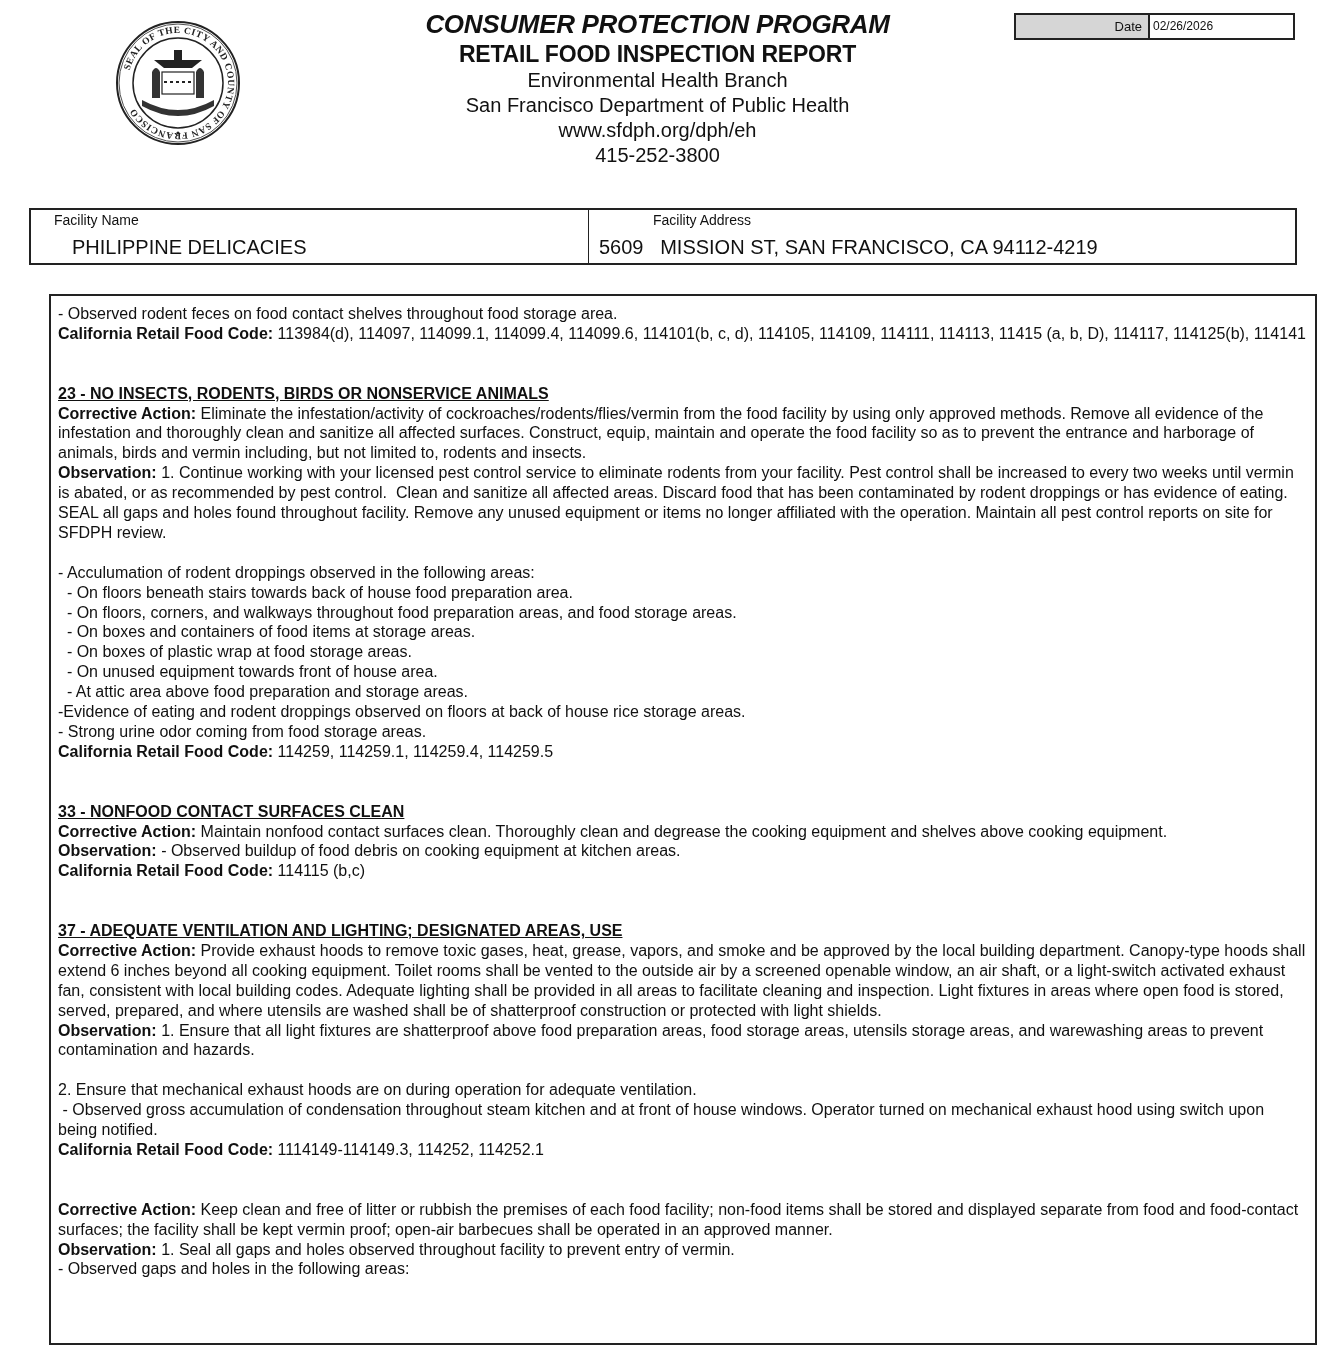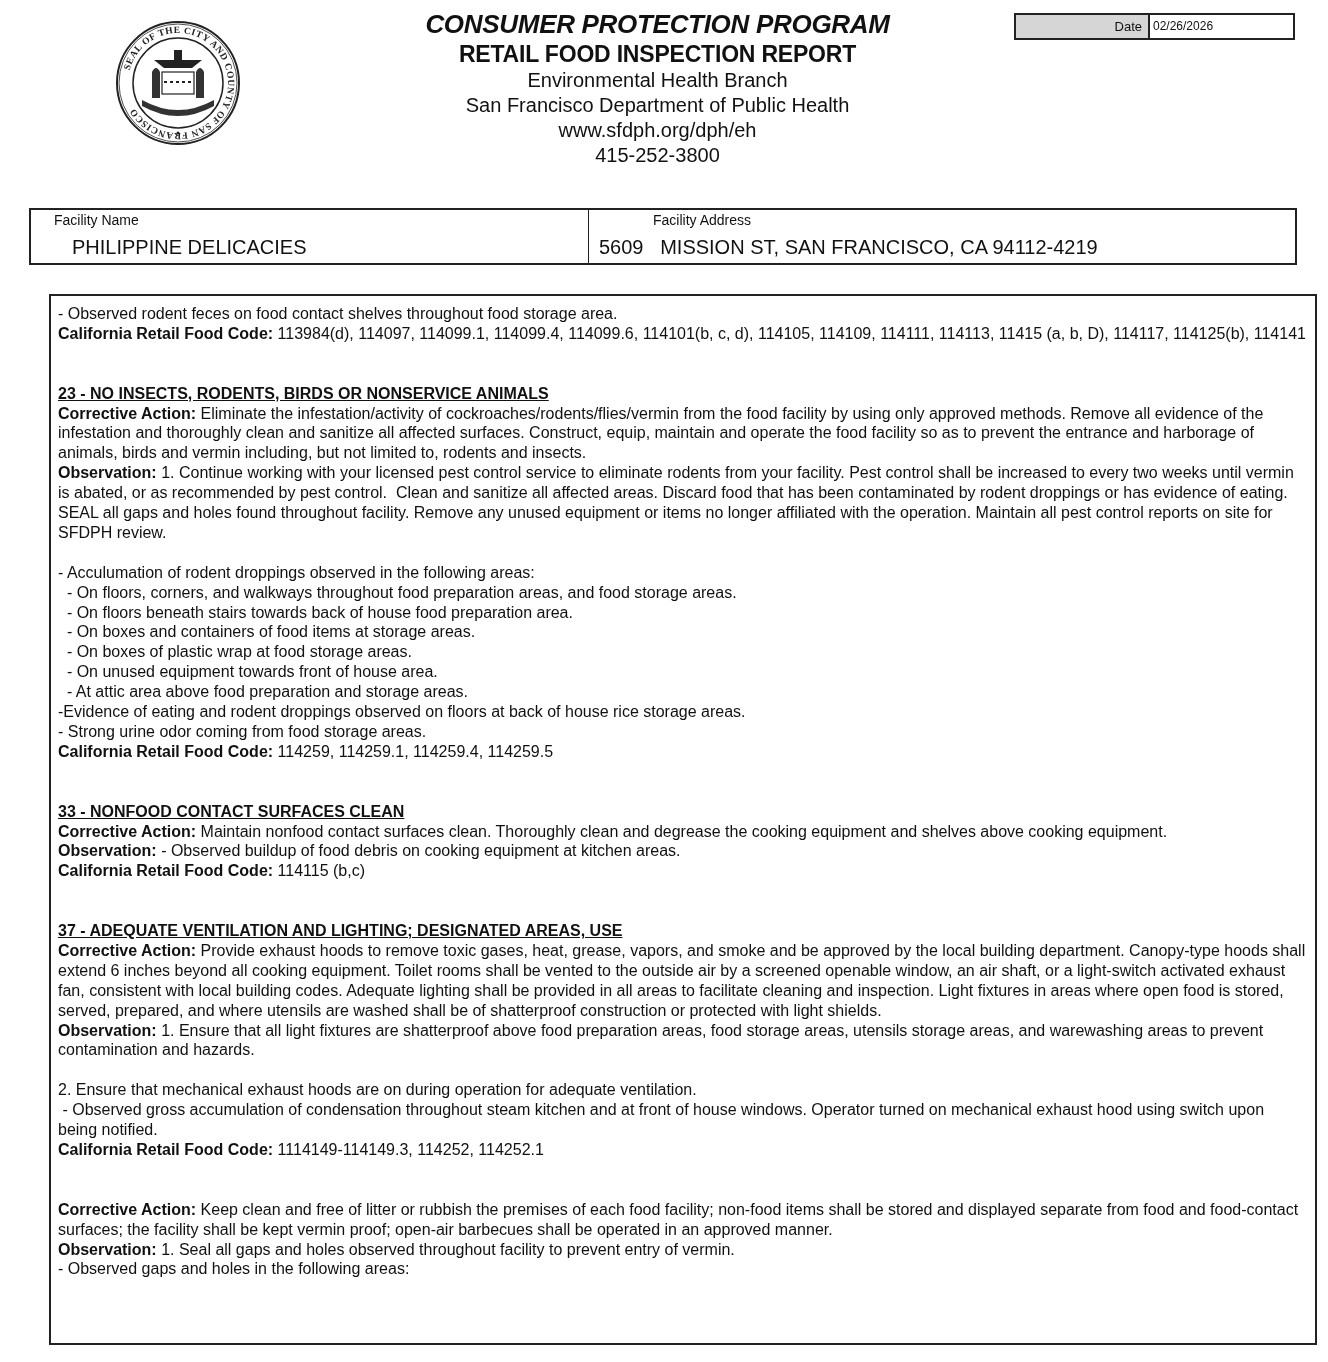--- a/index.html
+++ b/index.html
@@ -94,22 +94,22 @@
   <div class="line">- Observed rodent feces on food contact shelves throughout food storage area.</div>
   <div class="line"><span class="b">California Retail Food Code:</span><span> 113984(d), 114097, 114099.1, 114099.4, 114099.6, 114101(b, c, d), 114105, 114109, 114111, 114113, 11415 (a, b, D), 114117, 114125(b), 114141</span></div>
   <div class="gap2"></div>
 
   <div>
     <div class="line sec-title">23 - NO INSECTS, RODENTS, BIRDS OR NONSERVICE ANIMALS</div>
     <div class="line"><span class="b">Corrective Action:</span><span> Eliminate the infestation/activity of cockroaches/rodents/flies/vermin from the food facility by using only approved methods. Remove all evidence of the infestation and thoroughly clean and sanitize all affected surfaces. Construct, equip, maintain and operate the food facility so as to prevent the entrance and harborage of animals, birds and vermin including, but not limited to, rodents and insects.</span></div>
     <div class="line"><span class="b">Observation:</span><span> 1. Continue working with your licensed pest control service to eliminate rodents from your facility. Pest control shall be increased to every two weeks until vermin is abated, or as recommended by pest control.  Clean and sanitize all affected areas. Discard food that has been contaminated by rodent droppings or has evidence of eating. SEAL all gaps and holes found throughout facility. Remove any unused equipment or items no longer affiliated with the operation. Maintain all pest control reports on site for SFDPH review.</span></div>
     <div class="gap1"></div>
     <div class="line">- Acculumation of rodent droppings observed in the following areas:</div>
+    <div class="line">  - On floors beneath stairs towards back of house food preparation area.</div>
     <div class="line">  - On floors, corners, and walkways throughout food preparation areas, and food storage areas.</div>
-    <div class="line">  - On floors beneath stairs towards back of house food preparation area.</div>
     <div class="line">  - On boxes and containers of food items at storage areas.</div>
     <div class="line">  - On boxes of plastic wrap at food storage areas.</div>
     <div class="line">  - On unused equipment towards front of house area.</div>
     <div class="line">  - At attic area above food preparation and storage areas.</div>
     <div class="line">-Evidence of eating and rodent droppings observed on floors at back of house rice storage areas.</div>
     <div class="line">- Strong urine odor coming from food storage areas.</div>
     <div class="line"><span class="b">California Retail Food Code:</span><span> 114259, 114259.1, 114259.4, 114259.5</span></div>
   </div>
   <div class="gap2"></div>
 

